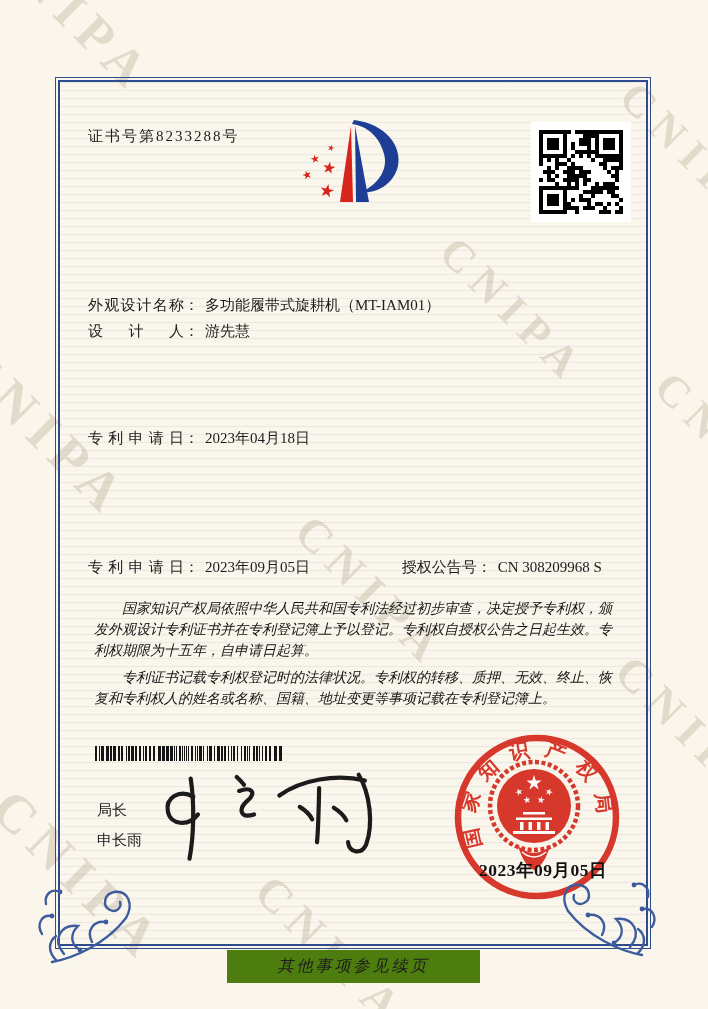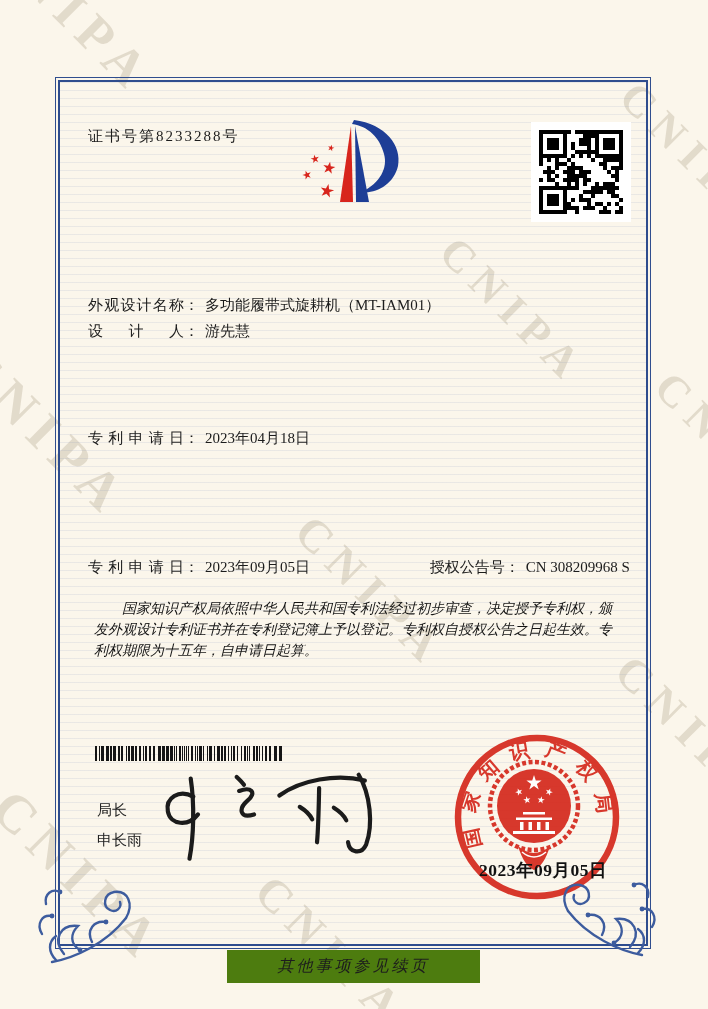--- a/index.html
+++ b/index.html
@@ -31,21 +31,21 @@
   .qr-patch svg{position:absolute; left:8px; top:8px;}
   .logo{position:absolute; left:298px; top:112px;}
   .title{
     position:absolute; left:57px; top:213px; width:594px;
     text-align:center; font-size:35px; font-weight:bold;
     letter-spacing:9px; color:#101010;
   }
   .row{position:absolute; left:88px; font-size:15px; white-space:nowrap;}
   .lbl{display:inline-block; width:96px; text-align:justify; text-align-last:justify; vertical-align:bottom;}
   .val{margin-left:6px;}
-  .pair2{margin-left:116px;}
+  .pair2{margin-left:88px;}
   .paras{position:absolute; left:88px; top:592px; width:540px;
     font-size:14px; line-height:21px; font-style:italic; color:#141414;}
   .paras p{margin:6px; text-indent:2em;}
   .barcode{position:absolute; left:95px; top:746px; width:188px; height:15px;
     display:flex; align-items:stretch;}
   .barcode div{background:#151515; height:100%;}
   .director{position:absolute; left:97px; top:795px;
     font-family:"Liberation Sans","DejaVu Sans",sans-serif;
     font-size:15px; line-height:30px; color:#222;}
   .signature{position:absolute; left:142px; top:764px;}
@@ -262,20 +262,21 @@
   <div class="row" style="top:429px">
     <span class="lbl">专利申请日</span><span>：</span><span class="val">2023年04月18日</span>
   </div>
   <div class="row" style="top:558px">
     <span class="lbl">专利申请日</span><span>：</span><span class="val">2023年09月05日</span>
     <span class="pair2">授权公告号</span><span>：</span><span class="val">CN 308209968 S</span>
   </div>
 
   <div class="paras">
     <p>国家知识产权局依照中华人民共和国专利法经过初步审查，决定授予专利权，颁发外观设计专利证书并在专利登记簿上予以登记。专利权自授权公告之日起生效。专利权期限为十五年，自申请日起算。</p>
+    <p>专利证书记载专利权登记时的法律状况。专利权的转移、质押、无效、终止、恢复和专利权人的姓名或名称、国籍、地址变更等事项记载在专利登记簿上。</p>
   </div>
 
   <div class="barcode" id="barcode">
       <div style="width:2px;margin-right:2px"></div>
       <div style="width:1px;margin-right:1px"></div>
       <div style="width:3px;margin-right:2px"></div>
       <div style="width:3px;margin-right:1px"></div>
       <div style="width:2px;margin-right:1px"></div>
       <div style="width:3px;margin-right:2px"></div>
       <div style="width:2px;margin-right:1px"></div>

